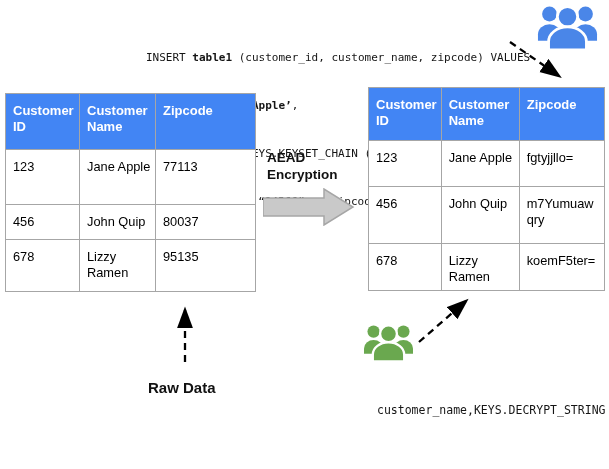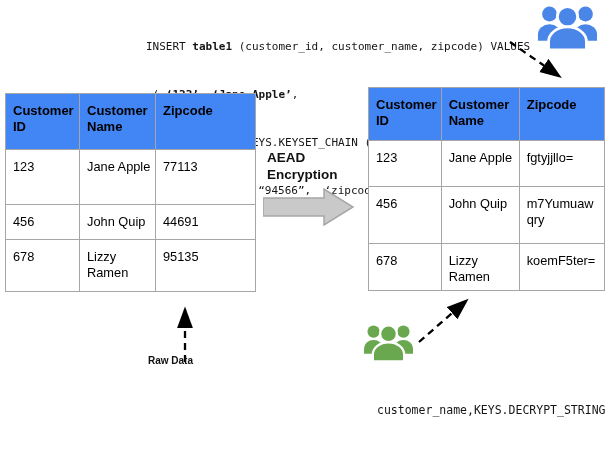--- a/index.html
+++ b/index.html
@@ -1,39 +1,39 @@
 <!DOCTYPE html>
 <html><head>
 <meta charset="utf-8">
 <style>
   html,body{margin:0;padding:0;background:#fff;}
   .canvas{position:relative;width:609px;height:469px;background:#fff;
           font-family:"Liberation Sans",sans-serif;overflow:hidden;color:#000;}
 
   
   .code{font-family:"DejaVu Sans Mono",monospace;white-space:pre;color:#151515;}
-  .insert-code{position:absolute;left:139px;top:7px;font-size:11px;line-height:16px;}
+  .insert-code{position:absolute;left:139px;top:18px;font-size:11px;line-height:16px;}
   .insert-code .ln1{padding-left:7px;}
   .code b{font-weight:bold;}
   .select-code{position:absolute;left:377px;top:372px;font-size:11.5px;line-height:15.6px;}
 
   
   table.tbl{position:absolute;border-collapse:collapse;table-layout:fixed;}
   .tbl th,.tbl td{border:1.6px solid #a6a6a6;vertical-align:top;
                   padding:9px 4px 4px 7px;text-align:left;}
-  .tbl th{background:#4285f4;color:#000000;font-size:13px;font-weight:bold;line-height:16px;}
+  .tbl th{background:#4285f4;color:#ffffff;font-size:13px;font-weight:bold;line-height:16px;}
   .tbl td{font-size:12.8px;line-height:16px;background:#fff;}
   .tbl-left{left:5px;top:93px;}
   .tbl-right{left:368px;top:87px;}
   .tbl-right td.zip{word-break:break-all;}
 
   
   .lbl{position:absolute;font-weight:bold;color:#111;}
   .aead-label{left:267px;top:149px;width:84px;font-size:13.5px;line-height:17px;}
-  .raw-label{left:148px;top:355px;font-size:10px;}
+  .raw-label{left:148px;top:379px;font-size:15px;}
 
   
   .icon-users{position:absolute;}
   .icon-users svg{display:block;width:100%;height:100%;}
   .users-blue{color:#4a86e8;left:537px;top:2px;width:61px;height:48px;}
   .users-green{color:#6aa84f;left:364px;top:320px;width:49px;height:43px;}
 
   .abs{position:absolute;}
 </style>
 </head>
@@ -83,21 +83,21 @@
     </thead>
     <tbody>
       <tr style="height:55px">
         <td>123</td>
         <td>Jane Apple</td>
         <td>77113</td>
       </tr>
       <tr style="height:35px">
         <td>456</td>
         <td>John Quip</td>
-        <td>44691</td>
+        <td>80037</td>
       </tr>
       <tr style="height:52px">
         <td>678</td>
         <td>Lizzy Ramen</td>
         <td>95135</td>
       </tr>
     </tbody>
   </table>
 
   <div class="lbl aead-label">AEAD Encryption</div>

